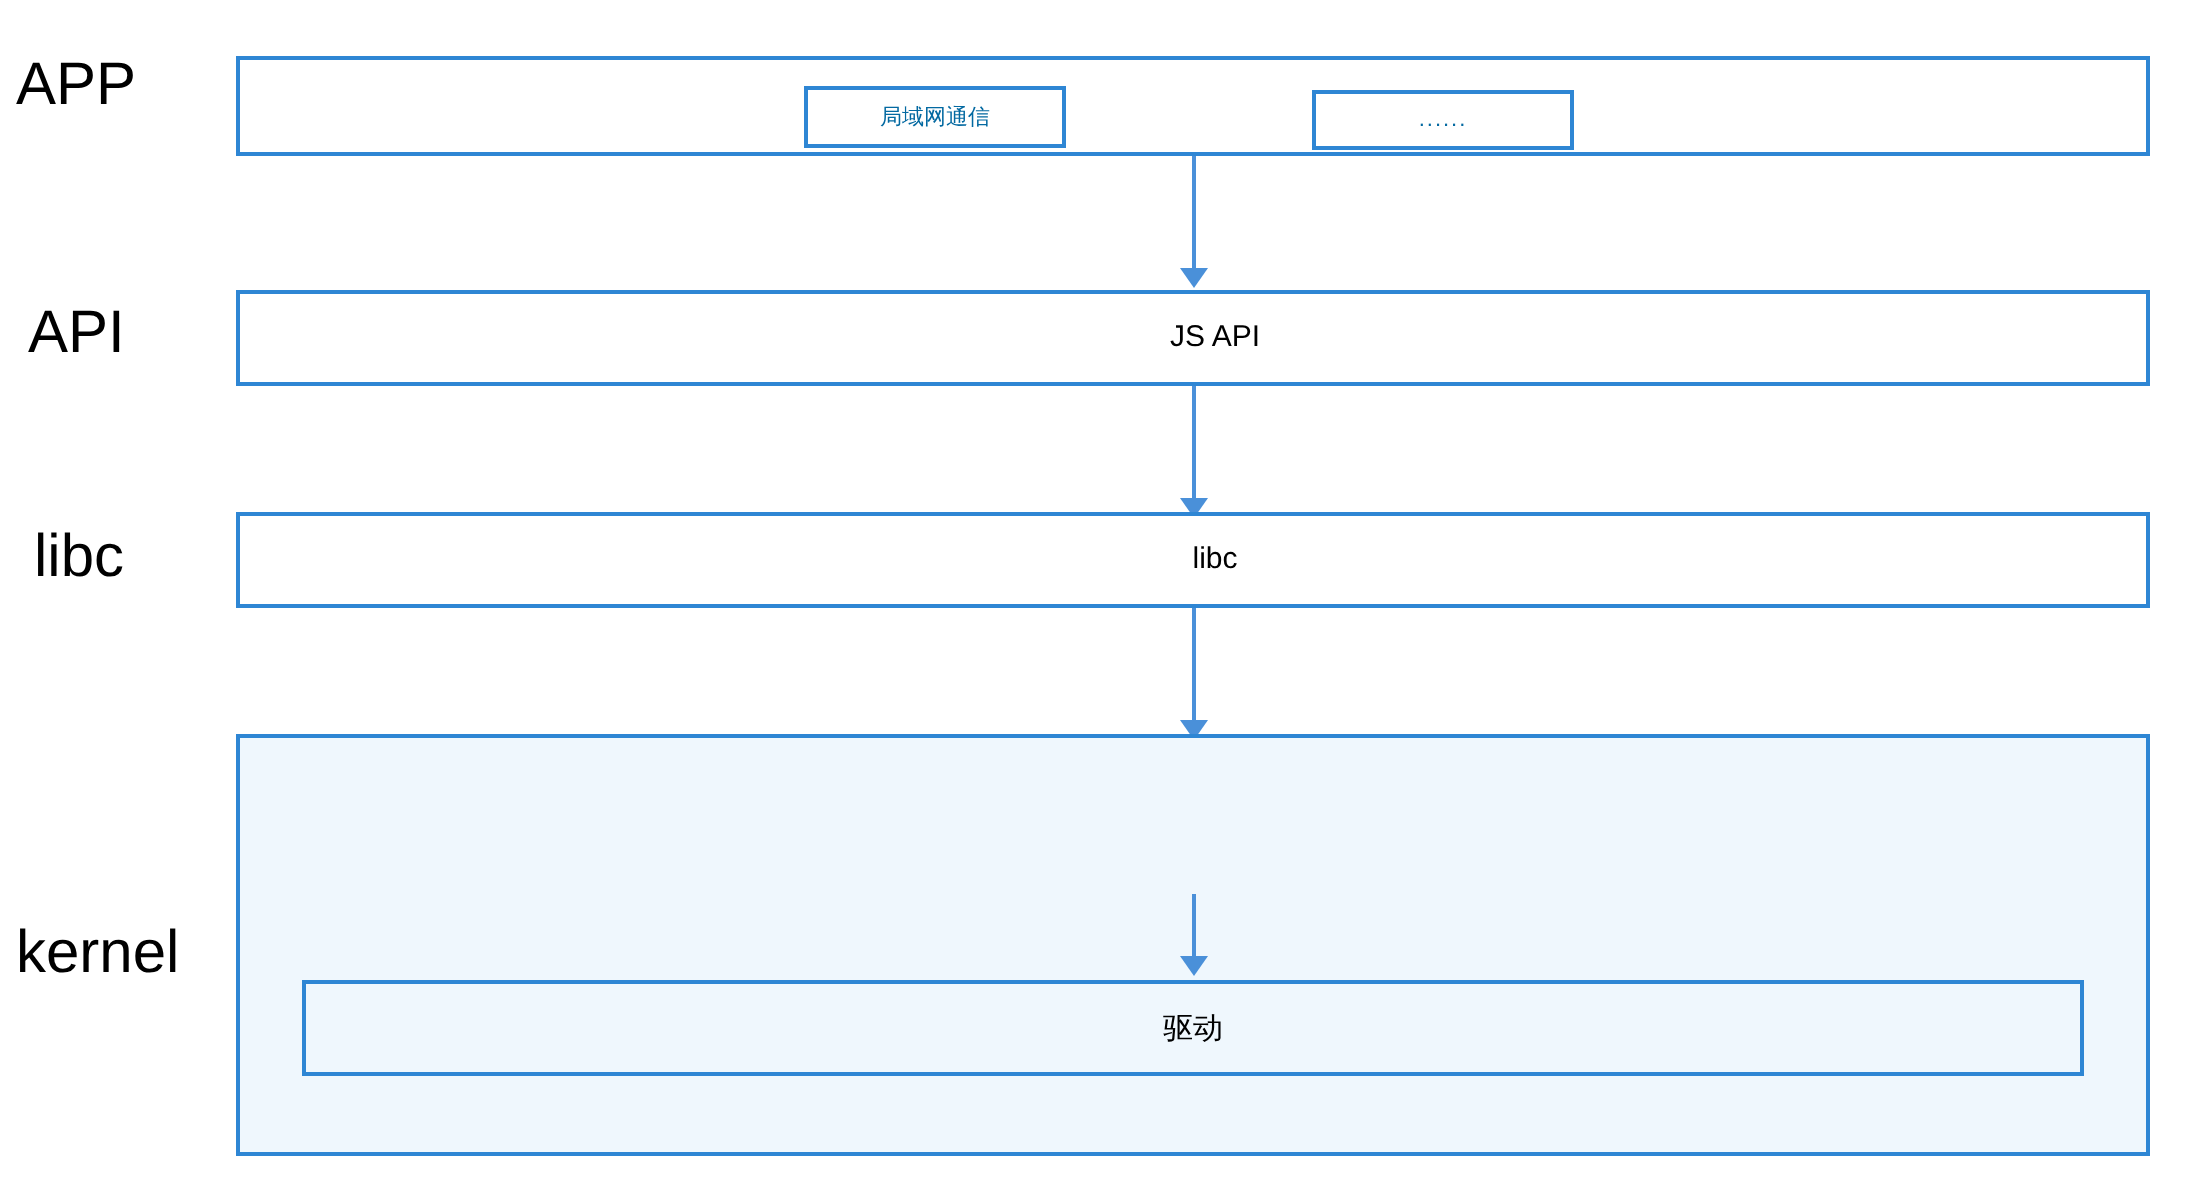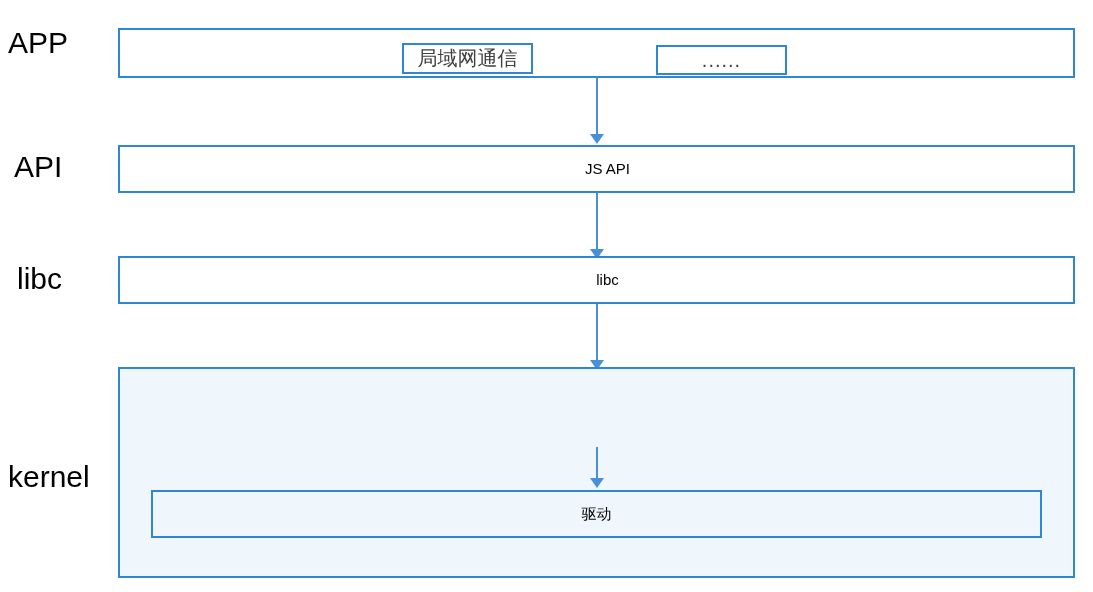--- a/index.html
+++ b/index.html
@@ -74,22 +74,22 @@
   .app-sub {
     position: absolute;
     box-sizing: border-box;
     border: 2px solid #2E86D4;
     background: #ffffff;
     display: flex;
     align-items: center;
     justify-content: center;
   }
   .app-sub .box-text {
-    font-size: 20px;
-    color: #404040;
+    font-size: 11px;
+    color: #0369a1;
     white-space: nowrap;
   }
   .dots-text {
     font-size: 15px;
     letter-spacing: 1px;
     color: #000000;
   }
 
   
   .connector {

